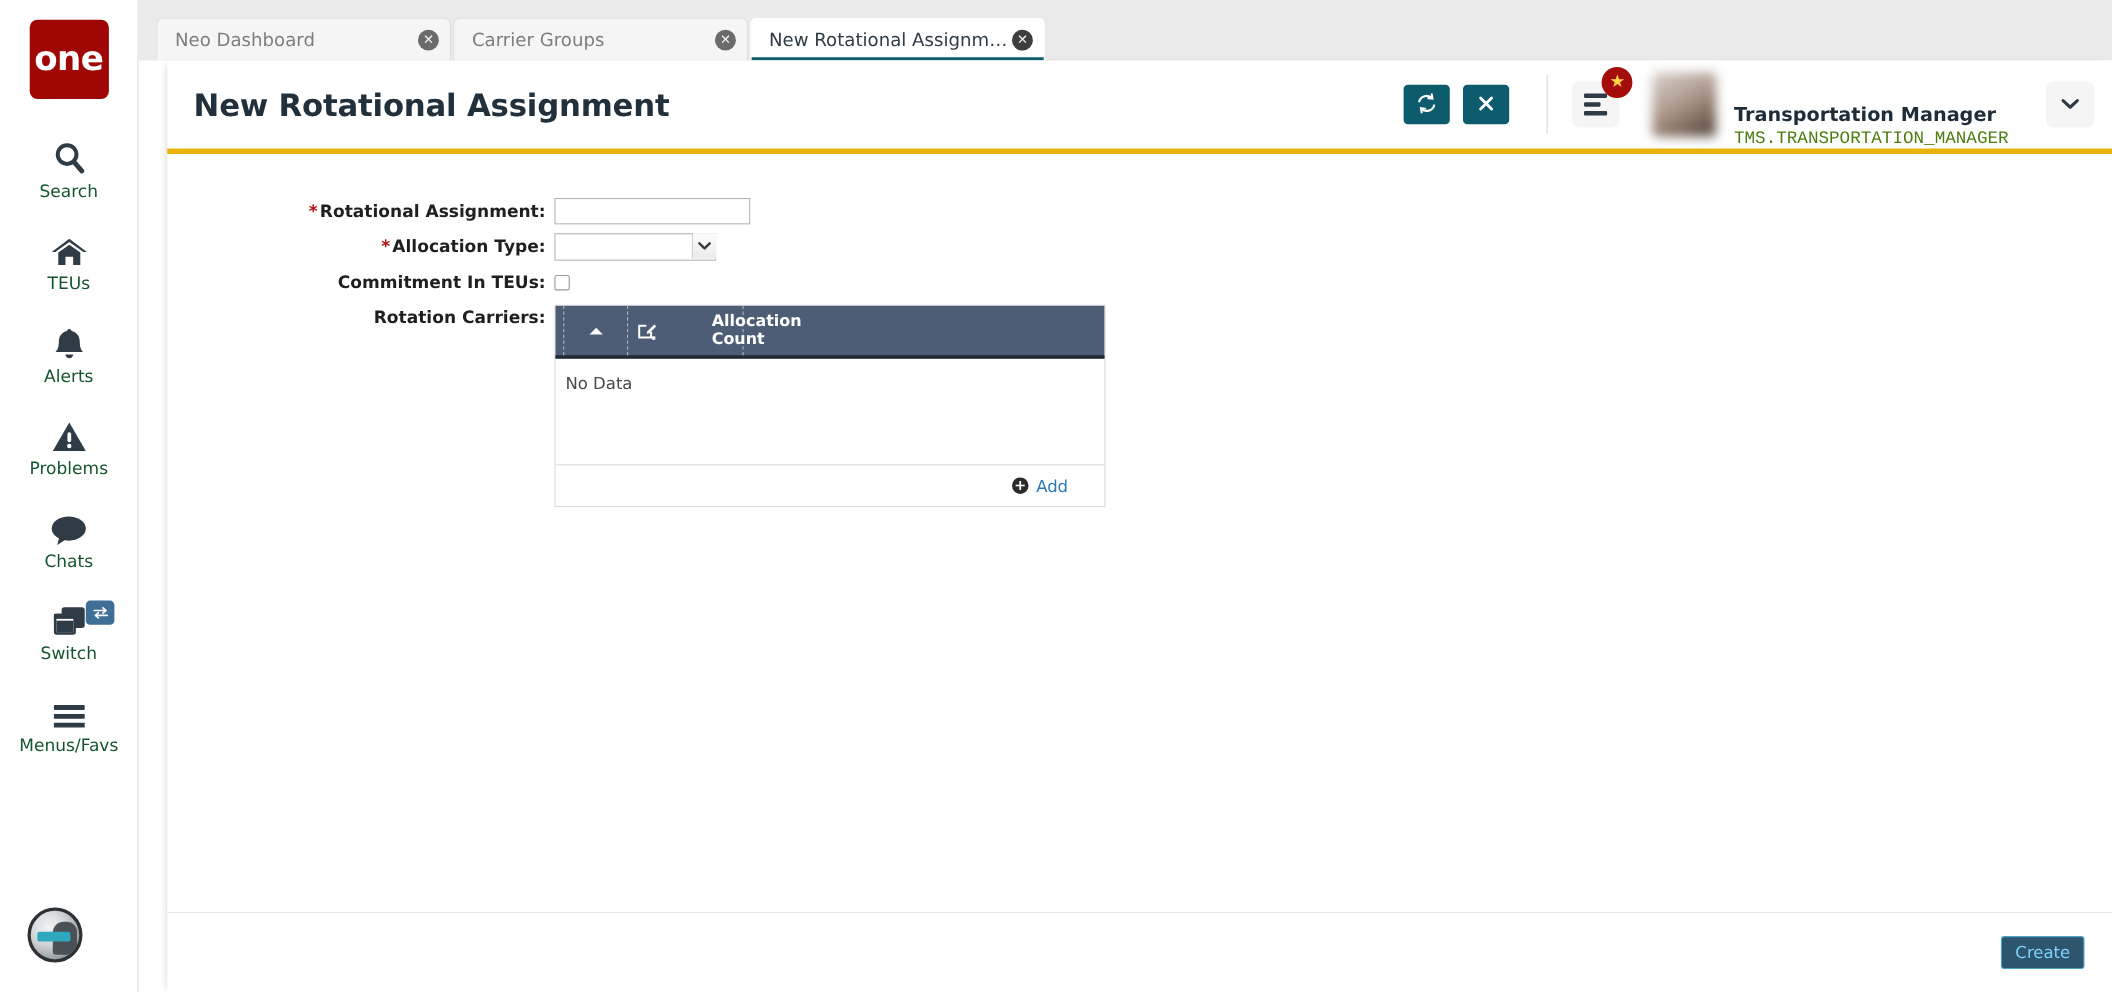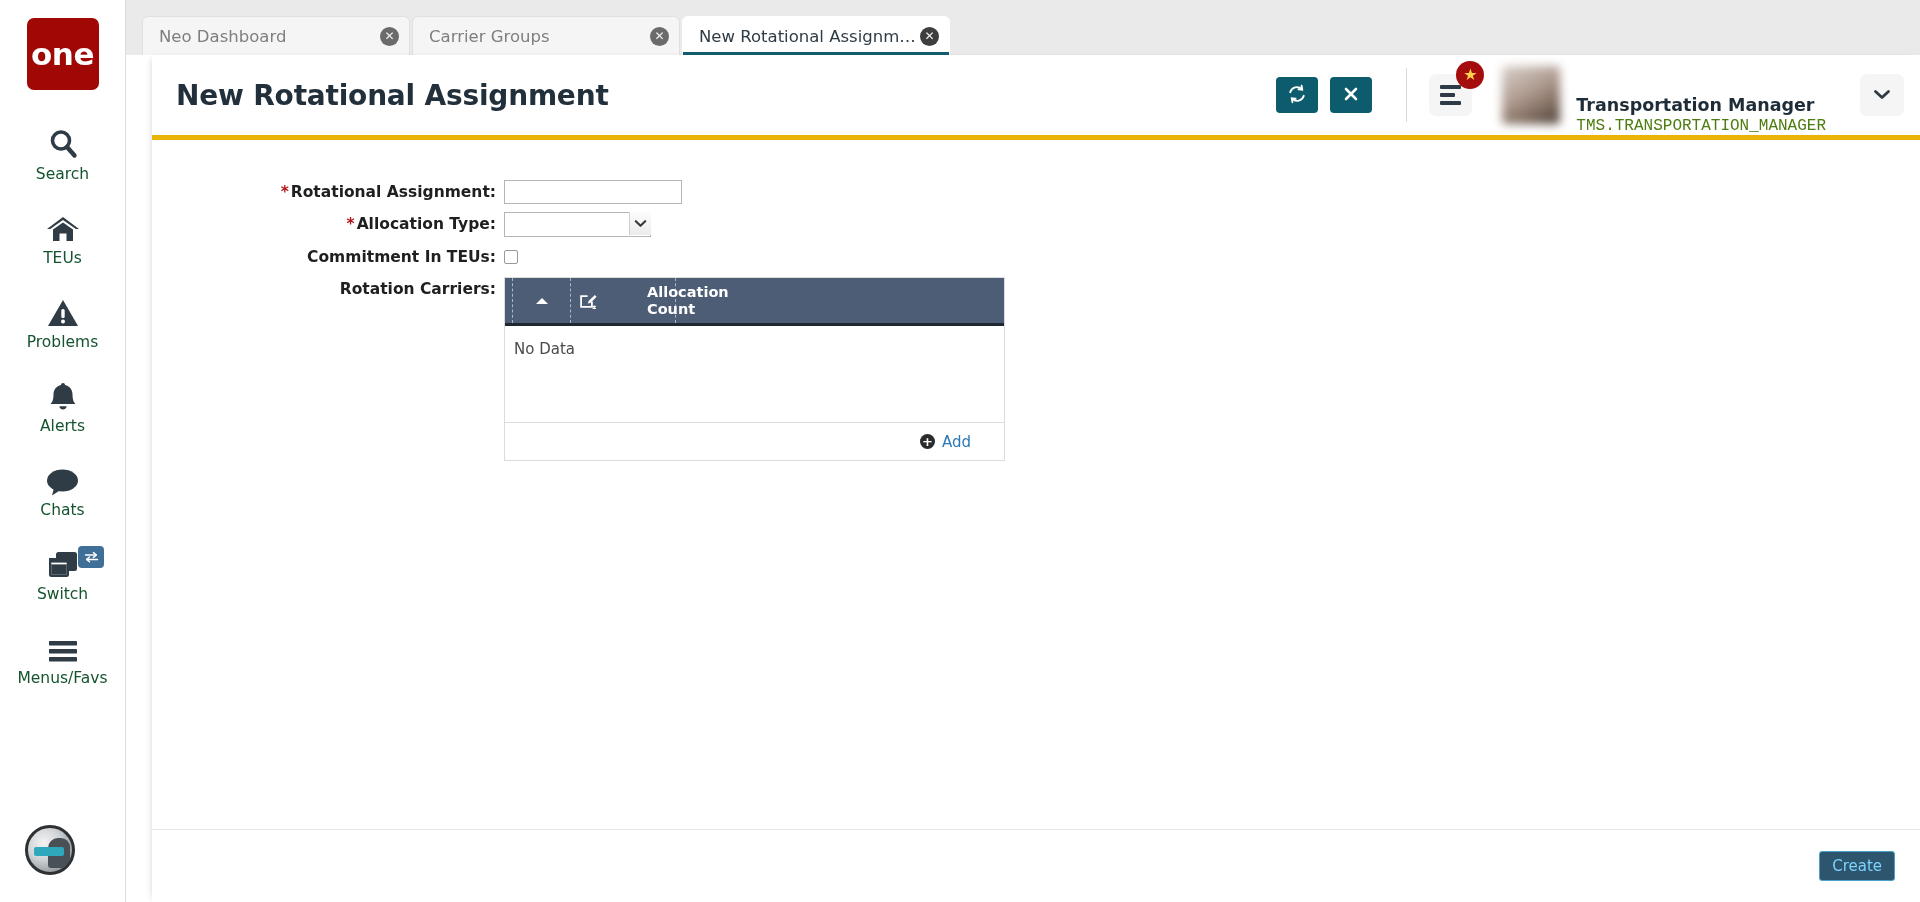--- a/index.html
+++ b/index.html
@@ -482,37 +482,37 @@
           <svg width="34" height="28" viewBox="0 0 34 28" fill="#2f3b45">
             <path d="M17 1 L1 13 L4.5 13 L4.5 12.8 L17 4 L29.5 12.8 L29.5 13 L33 13 Z"></path>
             <path d="M7 13.5 L17 6.5 L27 13.5 L27 25 L20.5 25 L20.5 17.5 L13.5 17.5 L13.5 25 L7 25 Z"></path>
           </svg>
         </span>
         <span class="nav-label">TEUs</span>
       </div>
 
       <div class="nav-item">
         <span class="nav-icon">
+          <svg width="28" height="31" viewBox="0 0 28 31" fill="#2f3b45">
+            <path d="M14 2 C15.2 2 16 2.8 16 3.9 C20.6 4.9 23.5 8.6 23.5 13.4 C23.5 20 25.5 21.5 26.5 23 L1.5 23 C2.5 21.5 4.5 20 4.5 13.4 C4.5 8.6 7.4 4.9 12 3.9 C12 2.8 12.8 2 14 2 Z"></path>
+            <path d="M10.3 25.3 C10.8 27.5 12.2 28.6 14 28.6 C15.8 28.6 17.2 27.5 17.7 25.3 Z"></path>
+          </svg>
+        </span>
+        <span class="nav-label">Alerts</span>
+      </div>
+
+      <div class="nav-item">
+        <span class="nav-icon">
           <svg width="32" height="29" viewBox="0 0 32 29" fill="#2f3b45">
             <path d="M16 1 L31 27 L1 27 Z"></path>
             <rect x="14.3" y="10" width="3.4" height="9" rx="1.6" fill="#ffffff"></rect>
             <circle cx="16" cy="22.4" r="2" fill="#ffffff"></circle>
           </svg>
         </span>
         <span class="nav-label">Problems</span>
-      </div>
-
-      <div class="nav-item">
-        <span class="nav-icon">
-          <svg width="28" height="31" viewBox="0 0 28 31" fill="#2f3b45">
-            <path d="M14 2 C15.2 2 16 2.8 16 3.9 C20.6 4.9 23.5 8.6 23.5 13.4 C23.5 20 25.5 21.5 26.5 23 L1.5 23 C2.5 21.5 4.5 20 4.5 13.4 C4.5 8.6 7.4 4.9 12 3.9 C12 2.8 12.8 2 14 2 Z"></path>
-            <path d="M10.3 25.3 C10.8 27.5 12.2 28.6 14 28.6 C15.8 28.6 17.2 27.5 17.7 25.3 Z"></path>
-          </svg>
-        </span>
-        <span class="nav-label">Alerts</span>
       </div>
 
       <div class="nav-item">
         <span class="nav-icon">
           <svg width="33" height="28" viewBox="0 0 33 28" fill="#2f3b45">
             <ellipse cx="16.5" cy="12.5" rx="15.5" ry="11"></ellipse>
             <path d="M8 20 L6 27.5 L14.5 22 Z"></path>
           </svg>
         </span>
         <span class="nav-label">Chats</span>

